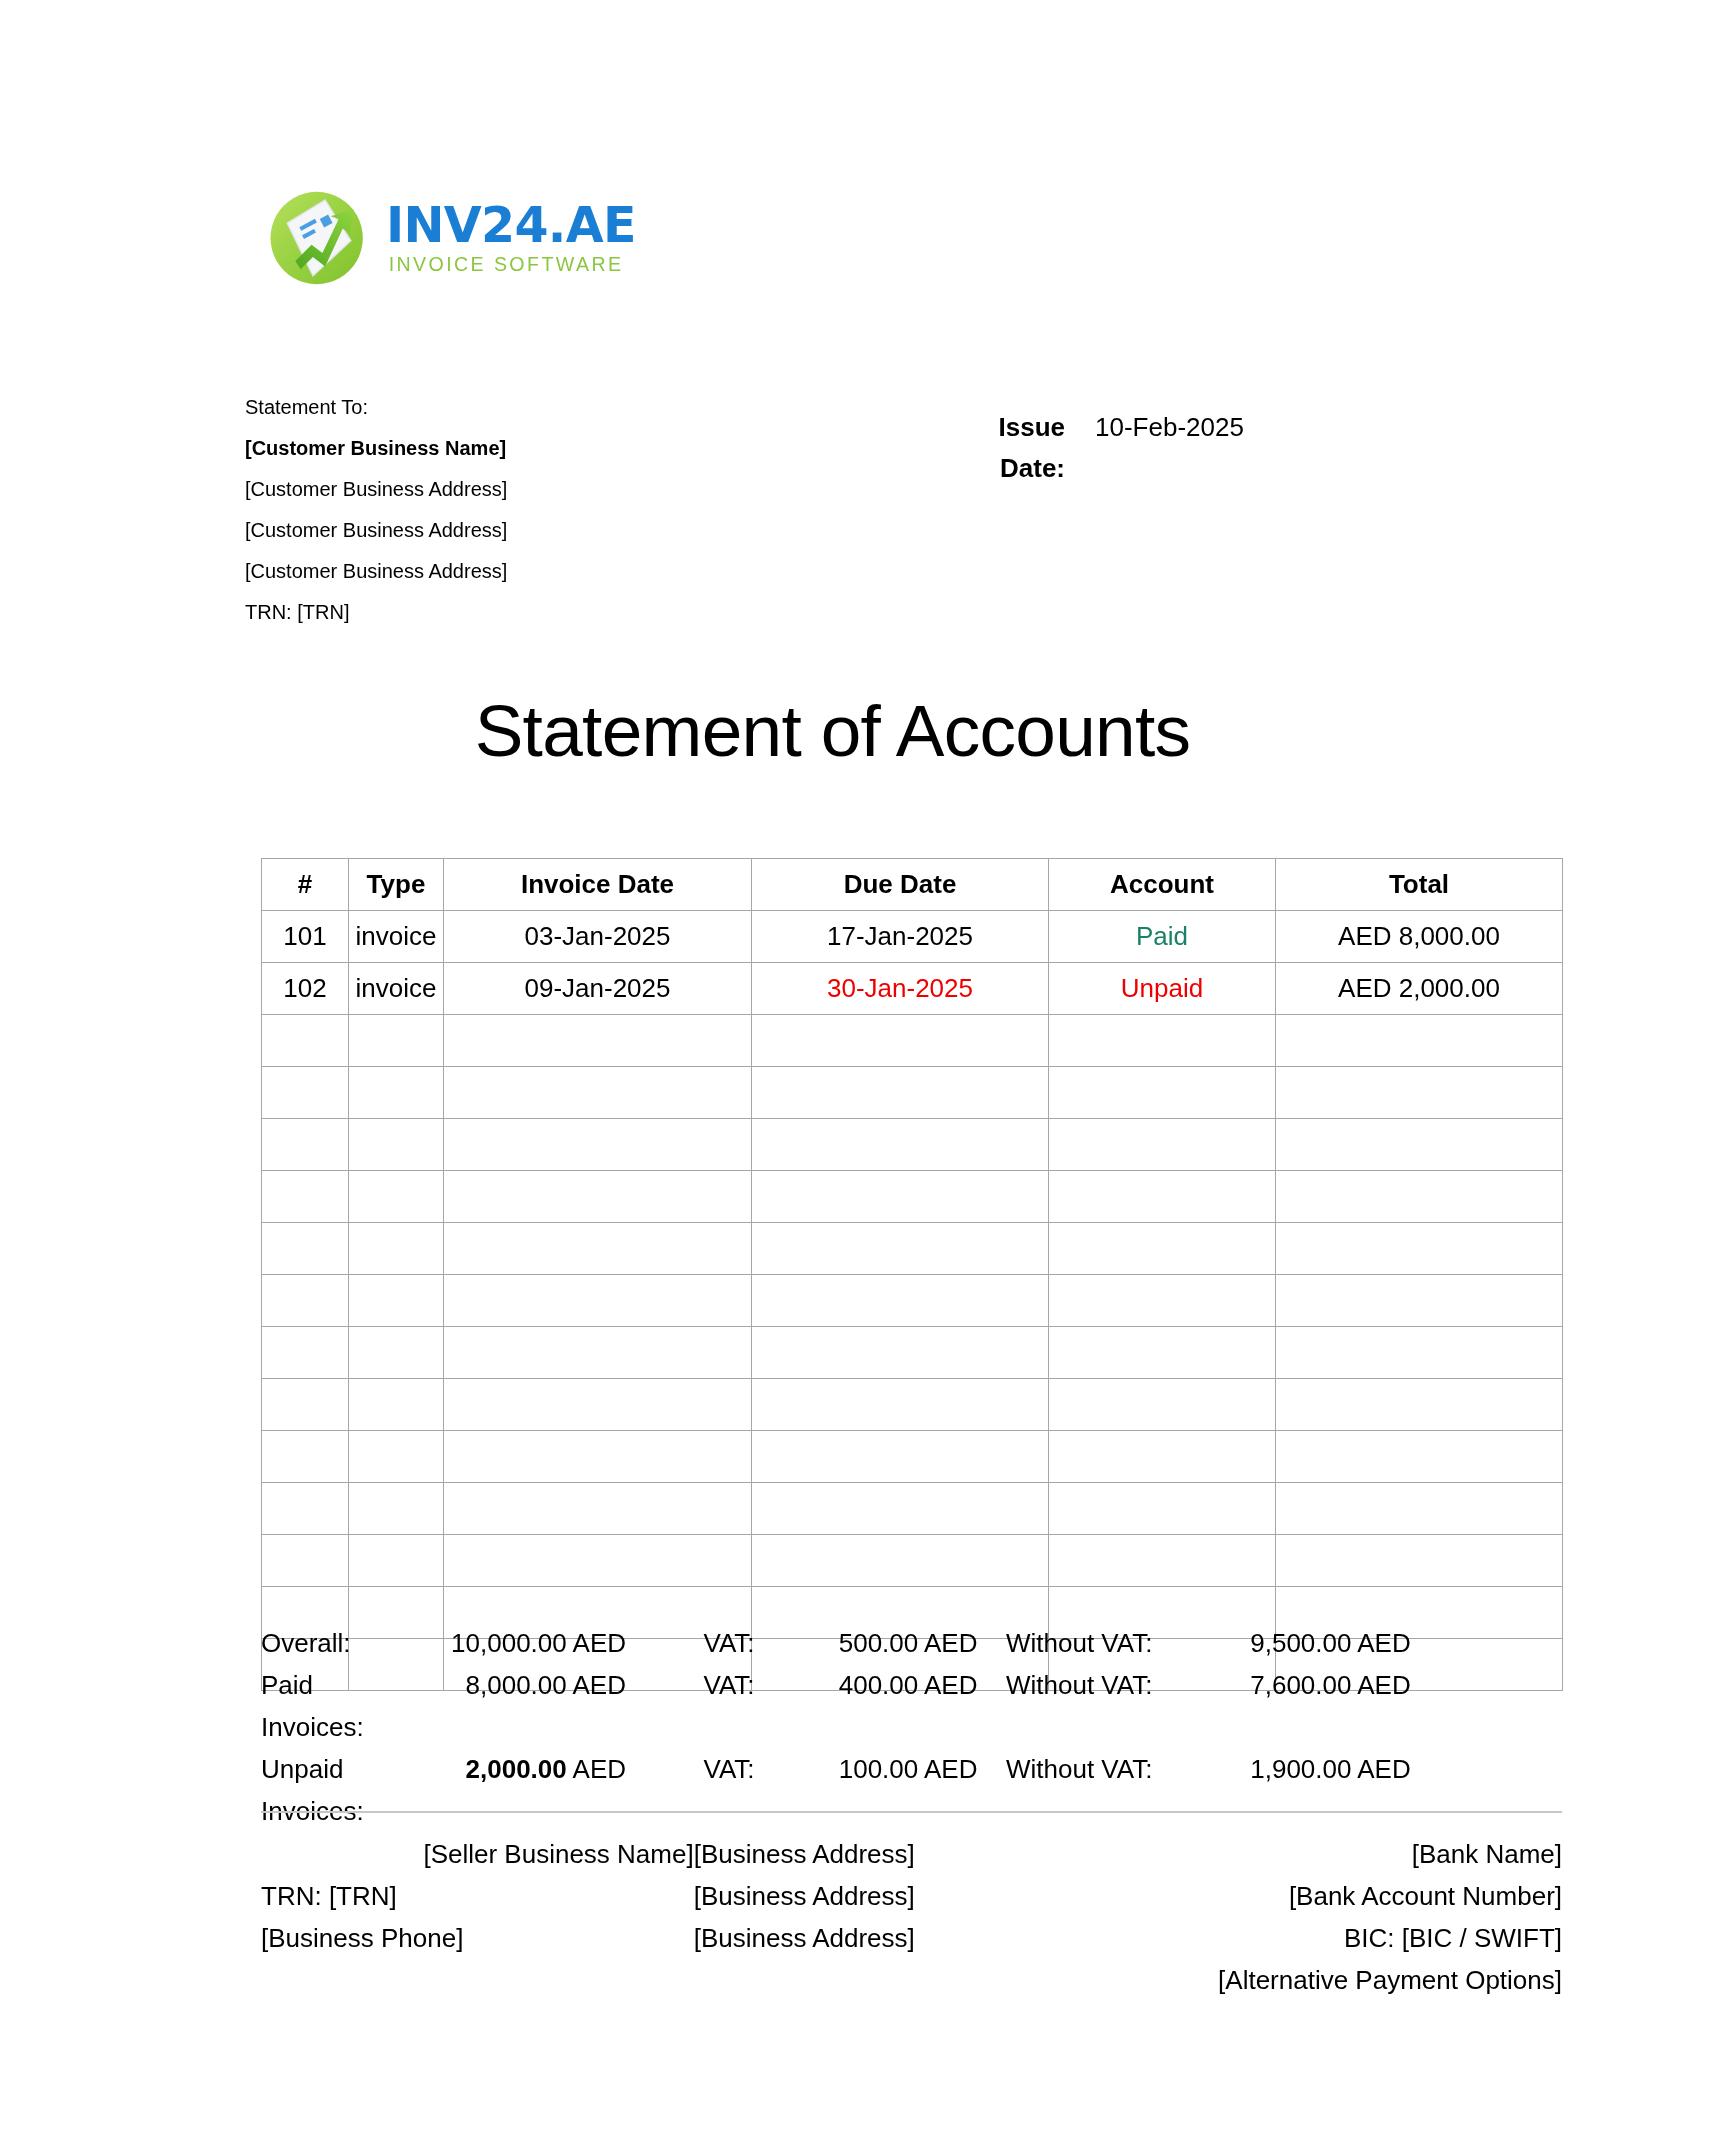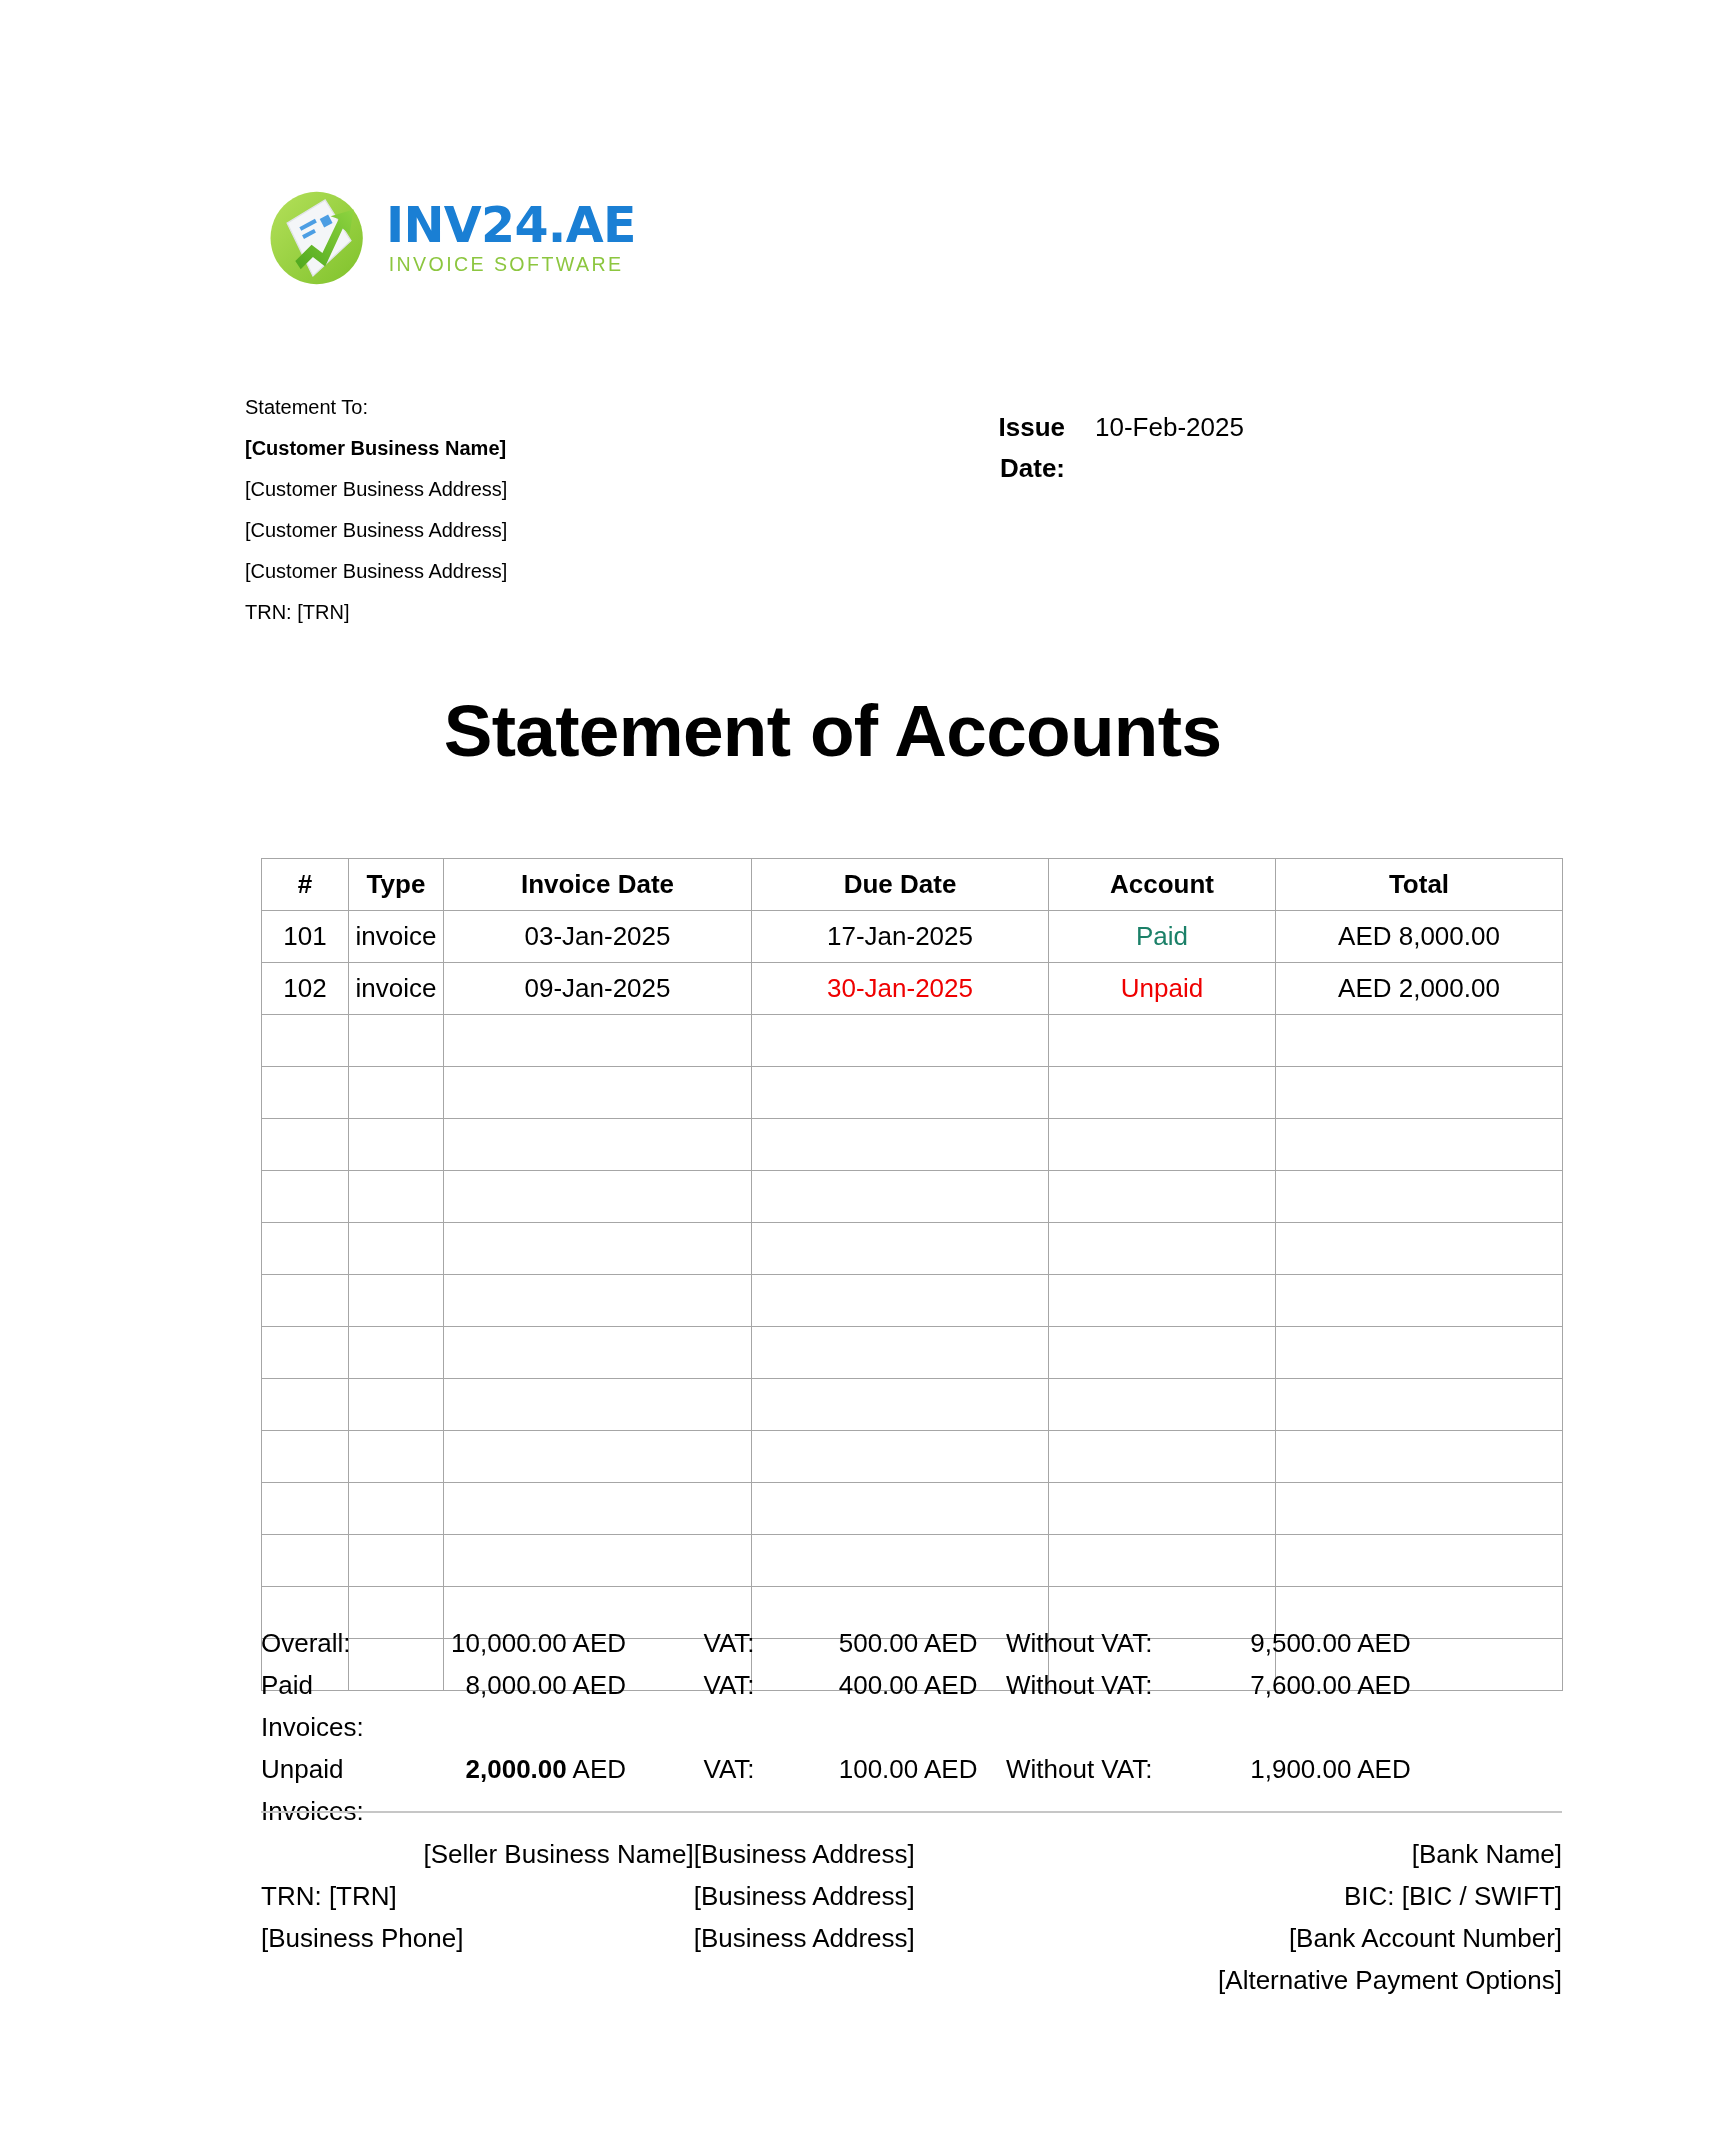--- a/index.html
+++ b/index.html
@@ -89,21 +89,21 @@
   .meta-sep { display: inline-block; width: 70px; text-align: center; }
 
   
   .doc-title {
     position: absolute;
     left: 0;
     top: 689px;
     width: 1665px;
     text-align: center;
     font-size: 73px;
-    font-weight: bold;
+    font-weight: normal;
     letter-spacing: -0.7px;
   }
 
   
   .soa-table {
     position: absolute;
     left: 261px;
     top: 858px;
     width: 1301px;
     border-collapse: collapse;
@@ -401,20 +401,20 @@
       <div>TRN: [TRN]</div>
       <div>[Business Phone]</div>
     </div>
     <div class="f-col-mid">
       <div>[Business Address]</div>
       <div>[Business Address]</div>
       <div>[Business Address]</div>
     </div>
     <div class="f-col-right">
       <div>[Bank Name]</div>
+      <div>[Bank Account Number]</div>
       <div>BIC: [BIC / SWIFT]</div>
-      <div>[Bank Account Number]</div>
       <div>[Alternative Payment Options]</div>
     </div>
   </div>
 
 </div>
 
 
 </body></html>

